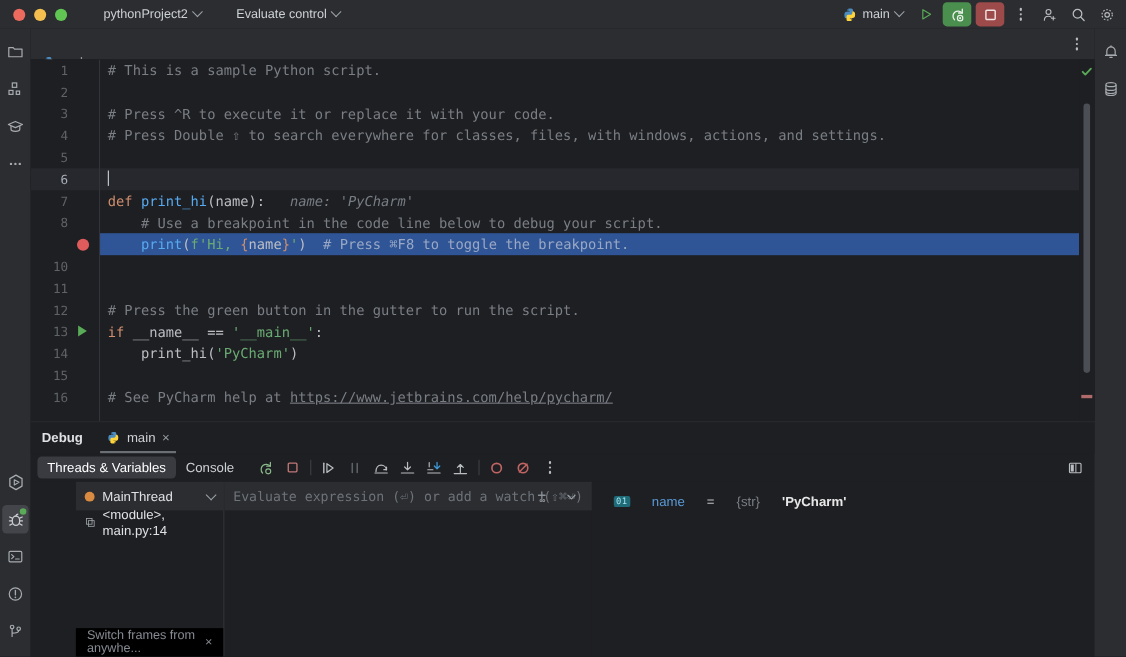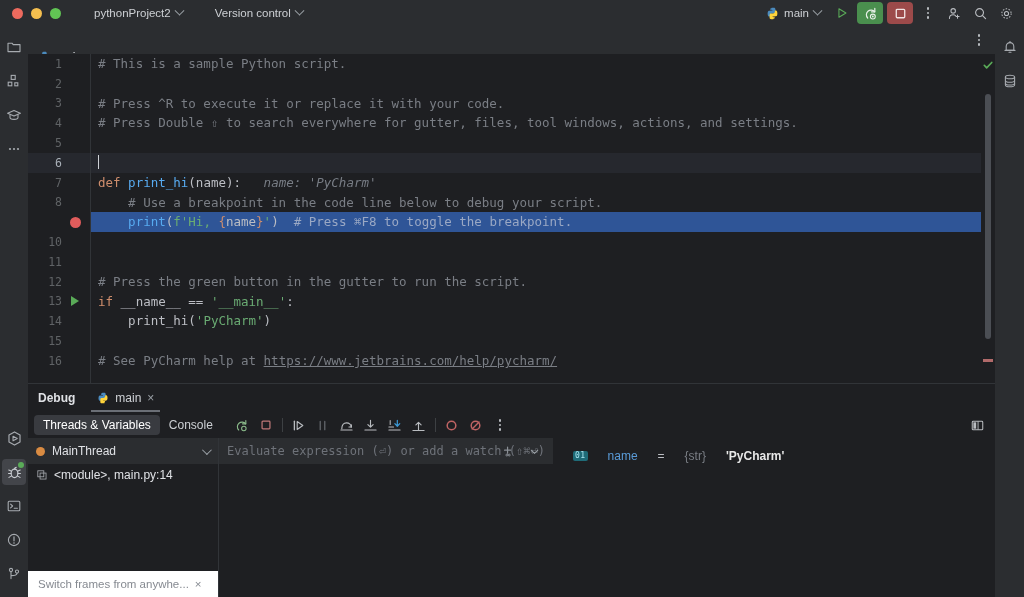--- a/index.html
+++ b/index.html
@@ -126,36 +126,36 @@
   }
   .dp-tab.active::after { content:""; position:absolute; left:2px; right:2px; bottom:0; height:2px; background:#6b6f76; }
   .dp-toolbar { height: 26px; display: flex; align-items: center; padding-left: 6px; gap: 0; position: relative; }
   .sub-tab { font-size: 12px; color: #cdd0d4; padding: 3px 9px; border-radius: 4px; cursor: default; }
   .sub-tab.active { background: #393b40; color: #ffffff; }
   .tbtn { width: 24px; height: 22px; display: flex; align-items: center; justify-content: center; border-radius: 4px; cursor: default; }
   .tsep { width: 1px; height: 14px; background: #3d4043; margin: 0 4px; }
   .dp-toolbar-right { position: absolute; right: 6px; top: 0; height: 26px; display: flex; align-items: center; }
 
   .dp-body { flex: 1; display: flex; min-height: 0; }
-  .frames { width: 191px; flex: none; background: #1e1f22; display: flex; flex-direction: column; border-right: 1px solid #313438; }
+  .frames { width: 176px; flex: none; background: #1e1f22; display: flex; flex-direction: column; border-right: 1px solid #313438; padding-left: 41px; }
   .thread-sel {
     height: 26px; display: flex; align-items: center; gap: 7px; padding: 0 8px;
     background: #2b2d30; font-size: 12px; color: #dfe1e5; position: relative; cursor: default;
   }
   .thread-dot { width: 9px; height: 9px; border-radius: 50%; background: #d98b42; flex: none; }
   .thread-sel .chev2 { position: absolute; right: 9px; width: 7px; height: 7px;
       border-right: 1.3px solid #9aa0a6; border-bottom: 1.3px solid #9aa0a6; transform: rotate(45deg) translateY(-2px); }
   .frame {
     height: 22px; display: flex; align-items: center; gap: 6px; padding: 0 8px;
     font-size: 12px; color: #dfe1e5; cursor: default;
   }
   .frame.selected { background: #393b40; }
   .frames-hint {
     height: 26px; display: flex; align-items: center; gap: 6px; padding: 0 10px;
-    font-size: 11.5px; color: #868a91; background: #ffffff;
+    font-size: 11.5px; color: #868a91; background: #000000;
   }
   .vars { flex: 1; display: flex; flex-direction: row; min-width: 0; }
   .eval-bar {
     height: 26px; background: #2b2d30; display: flex; align-items: center; padding: 0 8px;
     position: relative;
   }
   .eval-ph {
     font-family: "DejaVu Sans Mono", monospace; font-size: 12px; color: #6e7279; white-space: nowrap;
   }
   .eval-right { position: absolute; right: 6px; display: flex; align-items: center; gap: 2px; }
@@ -182,21 +182,21 @@
       <div class="dot yellow"></div>
       <div class="dot green"></div>
     </div>
 
     <div class="tb-left">
       <div class="tb-item">
         <span>pythonProject2</span>
         <span class="chev"></span>
       </div>
       <div class="tb-item">
-        <span>Version control</span>
+        <span>Evaluate control</span>
         <span class="chev"></span>
       </div>
     </div>
 
     <div class="tb-right">
       <div class="tb-item">
         <svg width="13" height="13" viewBox="0 0 16 16">
           <path d="M7.6 1c-2 0-2.3 1-2.3 1.8V4h2.6v.5H4.4c-1 0-1.9.6-2.2 1.8-.3 1.4-.3 2.3 0 3.7.3 1.1.9 1.8 1.9 1.8h1V10.2c0-1.1 1-2.1 2.1-2.1h2.6c1 0 1.8-.8 1.8-1.8V2.8C11.6 1.8 10.8 1 9.8 1H7.6zm-1.4.9a.6.6 0 110 1.2.6.6 0 010-1.2z" fill="#4b8bbe"></path>
           <path d="M8.4 15c2 0 2.3-1 2.3-1.8V12H8.1v-.5h3.5c1 0 1.9-.6 2.2-1.8.3-1.4.3-2.3 0-3.7-.3-1.1-.9-1.8-1.9-1.8h-1v1.6c0 1.1-1 2.1-2.1 2.1H6.2c-1 0-1.8.8-1.8 1.8v3.5c0 1 .8 1.8 1.8 1.8h2.2zm1.4-.9a.6.6 0 110-1.2.6.6 0 010 1.2z" fill="#ffd43b"></path>
         </svg>
@@ -415,21 +415,21 @@
             <div class="row">
               <span class="ln">16</span>
               <span class="gmark"></span>
             </div>
           </div>
         <div class="code-area" id="codearea">
           <div class="editor-divider"></div>
         <div class="code-line"><span class="cm"># This is a sample Python script.</span></div>
             <div class="code-line">&nbsp;</div>
             <div class="code-line"><span class="cm"># Press ^R to execute it or replace it with your code.</span></div>
-            <div class="code-line"><span class="cm"># Press Double ⇧ to search everywhere for gutter, files, tool windows, actions, and settings.</span></div>
+            <div class="code-line"><span class="cm"># Press Double ⇧ to search everywhere for classes, files, with windows, actions, and settings.</span></div>
             <div class="code-line">&nbsp;</div>
             <div class="code-line current"><span class="caret"></span></div>
             <div class="code-line"><span class="kw">def </span><span class="fn">print_hi</span><span class="id">(</span><span class="id">name</span><span class="id">):</span><span class="hint">   name: 'PyCharm'</span></div>
             <div class="code-line"><span class="cm">    # Use a breakpoint in the code line below to debug your script.</span></div>
             <div class="code-line exec"><span class="id">    </span><span class="fn">print</span><span class="id">(</span><span class="str">f'Hi, </span><span class="kw">{</span><span class="id">name</span><span class="kw">}</span><span class="str">'</span><span class="id">)</span><span class="cm-on-exec">  # Press ⌘F8 to toggle the breakpoint.</span></div>
             <div class="code-line">&nbsp;</div>
             <div class="code-line">&nbsp;</div>
             <div class="code-line"><span class="cm"># Press the green button in the gutter to run the script.</span></div>
             <div class="code-line"><span class="kw">if </span><span class="id">__name__</span><span class="id"> == </span><span class="str">'__main__'</span><span class="id">:</span></div>
             <div class="code-line"><span class="id">    </span><span class="id">print_hi</span><span class="id">(</span><span class="str">'PyCharm'</span><span class="id">)</span></div>

